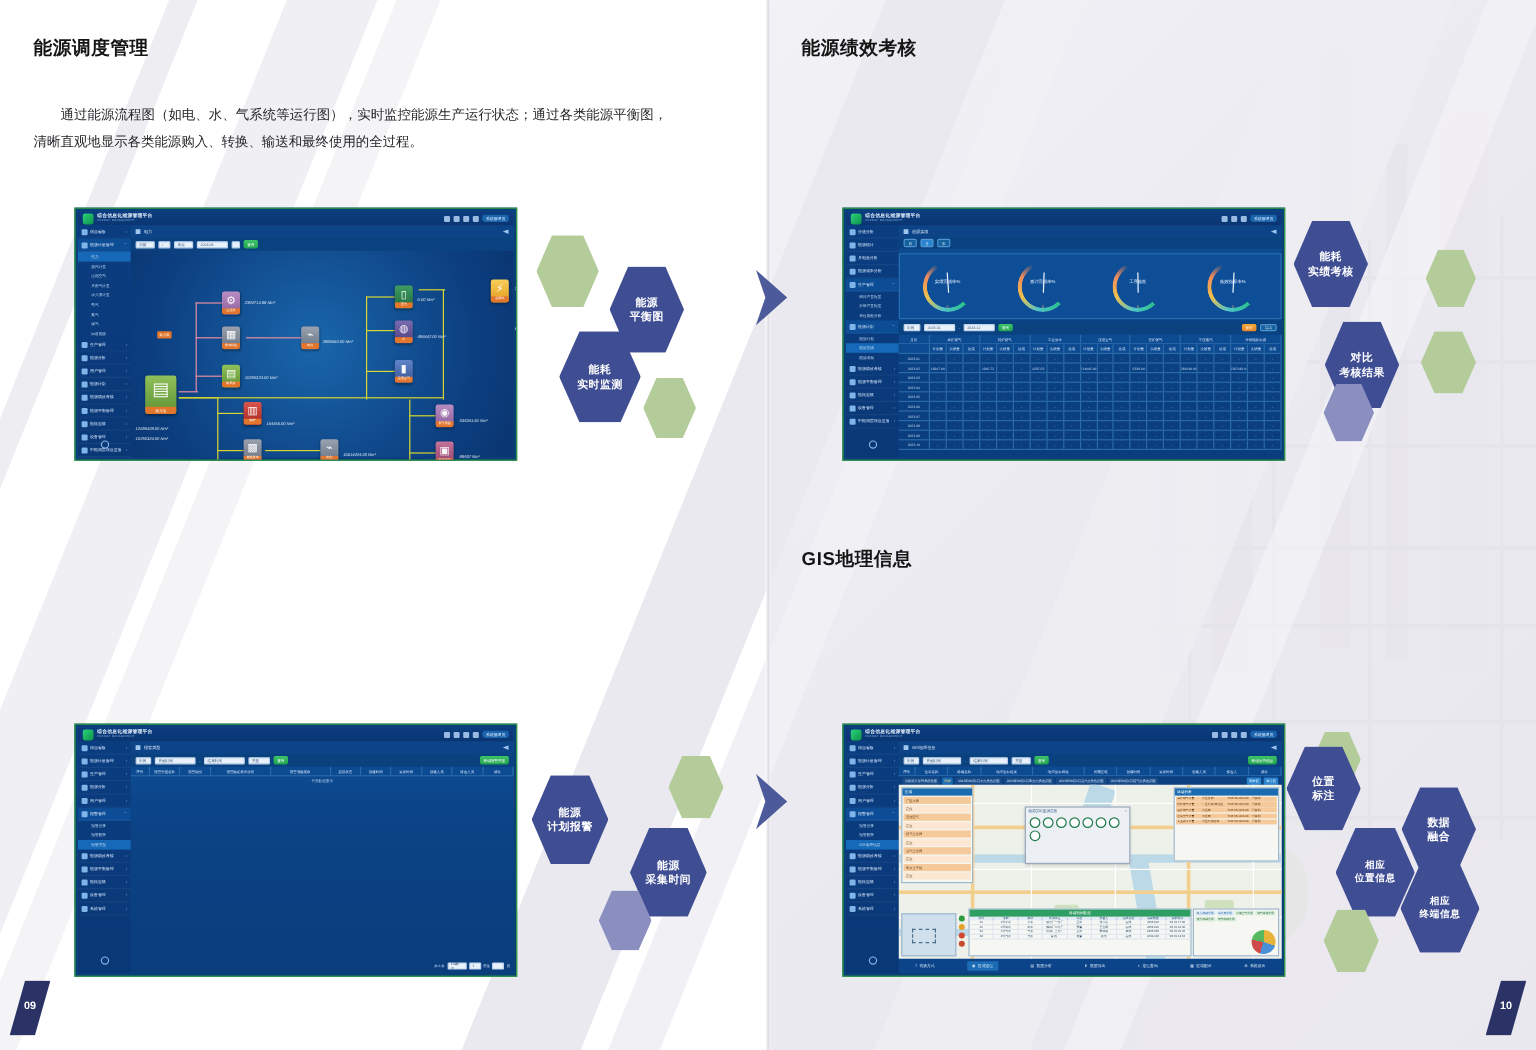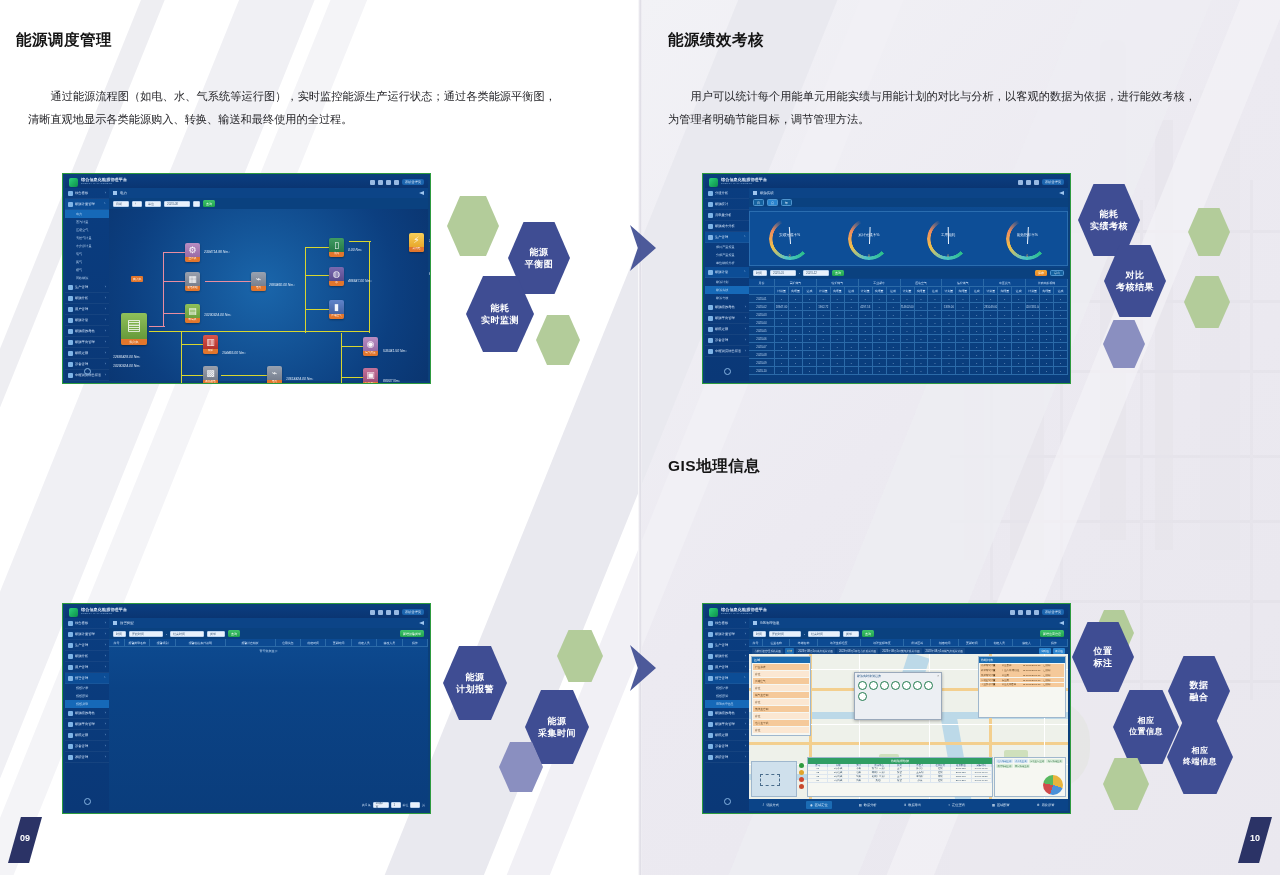--- a/index.html
+++ b/index.html
@@ -213,21 +213,21 @@
   <div class="stripe s4"></div>
   <div class="stripe s5"></div>
   <div class="stripe s6"></div>
 </div>
 <div class="fold"></div>
 <div class="blue-arrow"></div>
 <div class="blue-arrow b2"></div>
 
 <div id="content">
 
-  <div style="position:absolute;left:16px;top:30px;width:560px;">
+  <div style="position:absolute;left:28px;top:30px;width:560px;">
     <div class="sec-title">能源调度管理</div>
   </div>
   <div style="position:absolute;left:28px;top:85px;width:528px;">
     <div class="sec-body"><span class="indent"></span><span>通过能源流程图（如电、水、气系统等运行图），实时监控能源生产运行状态；通过各类能源平衡图，清晰直观地显示各类能源购入、转换、输送和最终使用的全过程。</span></div>
   </div>
 
   <div class="shot" style="left:62px;top:173px;width:369px;height:211px;position:absolute;">
     <div class="app">
       <div class="app-top">
         <div class="logo-box"></div>
@@ -467,23 +467,20 @@
   <div class="hex blue" style="left:466px;top:276px;width:68px;height:76px;">
     <div class="ht">
       <span>能耗</span><br>
       <span>实时监测</span>
     </div>
   </div>
   <div class="hex green" style="left:536px;top:315px;width:44px;height:50px;"></div>
 
   <div style="position:absolute;left:668px;top:30px;width:560px;">
     <div class="sec-title">能源绩效考核</div>
-  </div>
-  <div style="position:absolute;left:668px;top:85px;width:528px;">
-    <div class="sec-body"><span class="indent"></span><span>用户可以统计每个用能单元用能实绩与用能计划的对比与分析，以客观的数据为依据，进行能效考核，为管理者明确节能目标，调节管理方法。</span></div>
   </div>
 
   <div class="shot" style="left:702px;top:173px;width:369px;height:211px;position:absolute;">
     <div class="app">
       <div class="app-top">
         <div class="logo-box"></div>
         <div class="app-name">
           <b>综合信息化能源管理平台</b>
           <i>ENERGY MANAGEMENT</i>
         </div>
@@ -899,21 +896,21 @@
     </div>
   </div>
 
   <div class="hex blue" style="left:1078px;top:184px;width:62px;height:72px;">
     <div class="ht">
       <span>能耗</span><br>
       <span>实绩考核</span>
     </div>
   </div>
   <div class="hex green" style="left:1188px;top:208px;width:42px;height:48px;"></div>
-  <div class="hex blue" style="left:1104px;top:245px;width:62px;height:72px;">
+  <div class="hex blue" style="left:1104px;top:268px;width:62px;height:72px;">
     <div class="ht">
       <span>对比</span><br>
       <span>考核结果</span>
     </div>
   </div>
   <div class="hex green" style="left:1184px;top:276px;width:46px;height:52px;"></div>
   <div class="hex violet" style="left:1103px;top:320px;width:42px;height:48px;"></div>
 
 
   <div class="shot" style="left:62px;top:603px;width:369px;height:211px;position:absolute;">

